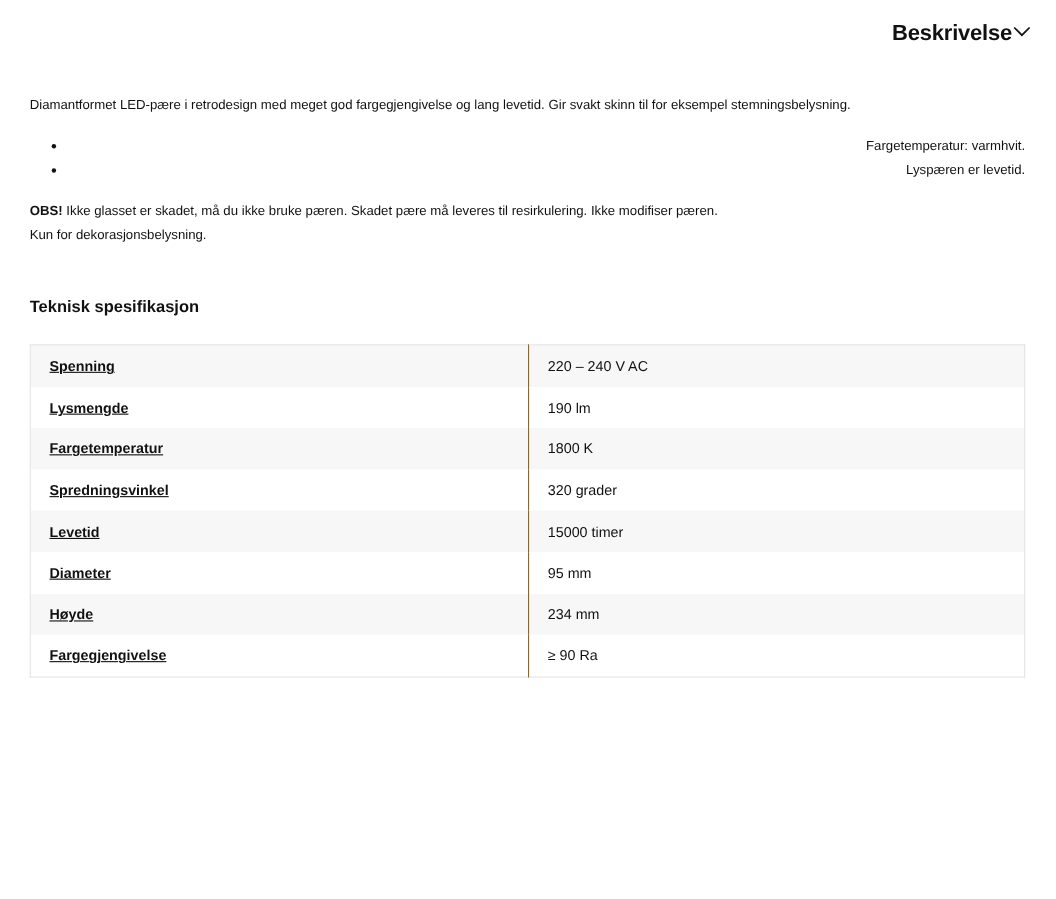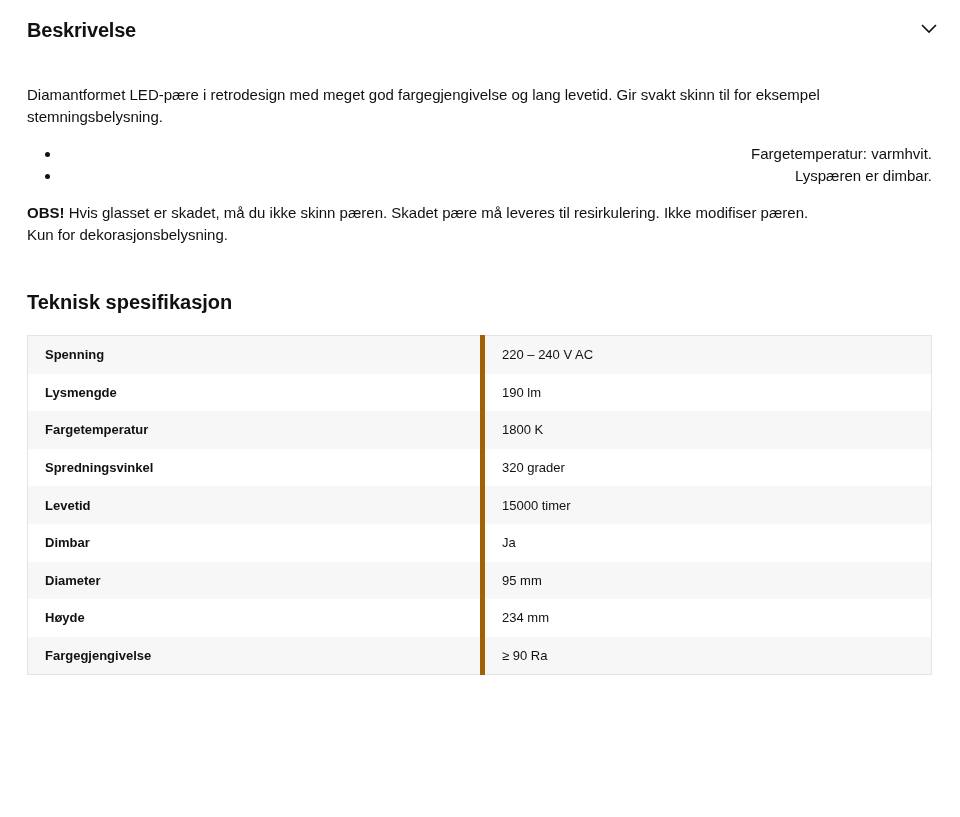--- a/index.html
+++ b/index.html
@@ -3,62 +3,62 @@
 <meta charset="utf-8">
 <style>
   html, body { margin: 0; padding: 0; background: #ffffff; }
   body {
     width: 960px; height: 817px; overflow: hidden;
     font-family: "Liberation Sans", "DejaVu Sans", sans-serif;
     color: #111111;
   }
   .wrap { position: relative; padding: 0 28px 0 27px; }
   .header {
-    height: 58px; display: flex; align-items: center; justify-content: space-between;
+    height: 58px; display: flex; align-items: center; justify-content: flex-end;
   }
   .title { font-size: 20px; font-weight: bold; margin: 0; padding-top: 2px; letter-spacing: -0.2px; }
   .chevron { width: 18px; height: 18px; margin-right: -6px; cursor: pointer; display: flex; align-items: center; justify-content: center; }
-  .desc { font-size: 15px; line-height: 22px; margin-top: 26px; }
+  .desc { font-size: 12px; line-height: 22px; margin-top: 26px; }
   .p1 { margin: 19px 0 0 0; }
   .p2 { margin: 19px 0 0 0; }
   ul.bullets { margin: 15px 0 0 0; padding-left: 34px; list-style: disc; text-align: right; }
   ul.bullets li { line-height: 22px; }
   .p3 { margin: 15px 0 0 0; }
   .p3 b { font-weight: bold; }
   .p4 { margin: 0; }
-  .spec-title { font-size: 20px; font-weight: bold; margin: 45px 0 0 0; line-height: 22px; }
+  .spec-title { font-size: 15px; font-weight: bold; margin: 45px 0 0 0; line-height: 22px; }
   table.spec {
     margin-top: 22px; width: 905px; border-collapse: collapse;
     border: 1px solid #e4e4e4; font-size: 13px;
   }
   table.spec td { height: 37.6px; padding: 0 17px; vertical-align: middle; }
-  table.spec td.k { font-weight: bold; width: 418px; border-right: 5px solid #a16207; }
+  table.spec td.k { font-weight: bold; width: 418px; border-right: 1px solid #a16207; text-decoration: underline; }
   table.spec tr:nth-child(odd) td { background: #f7f7f7; }
   table.spec tr:nth-child(even) td { background: #ffffff; }
 </style>
 </head>
 <body>
 
 <div class="wrap">
   <div class="header">
     <h2 class="title">Beskrivelse</h2>
     <span class="chevron">
       <svg width="16" height="10" viewBox="0 0 16 10">
           <path d="M1 1 L8 8 L15 1" fill="none" stroke="#111" stroke-width="1.6"></path>
         </svg>
     </span>
   </div>
 
   <div class="desc">
     <p class="p1">Diamantformet LED-pære i retrodesign med meget god fargegjengivelse og lang levetid. Gir svakt skinn til for eksempel stemningsbelysning.</p>
     <ul class="bullets">
       <li>Fargetemperatur: varmhvit.</li>
-      <li>Lyspæren er dimbar.</li>
+      <li>Lyspæren er levetid.</li>
     </ul>
-    <p class="p3"><b>OBS!</b><span> Hvis glasset er skadet, må du ikke skinn pæren. Skadet pære må leveres til resirkulering. Ikke modifiser pæren.</span></p>
+    <p class="p3"><b>OBS!</b><span> Ikke glasset er skadet, må du ikke bruke pæren. Skadet pære må leveres til resirkulering. Ikke modifiser pæren.</span></p>
     <p class="p4">Kun for dekorasjonsbelysning.</p>
   </div>
 
   <h3 class="spec-title">Teknisk spesifikasjon</h3>
 
   <table class="spec">
     <tbody>
       <tr>
           <td class="k">Spenning</td>
           <td>220 – 240 V AC</td>
@@ -73,24 +73,20 @@
         </tr>
       <tr>
           <td class="k">Spredningsvinkel</td>
           <td>320 grader</td>
         </tr>
       <tr>
           <td class="k">Levetid</td>
           <td>15000 timer</td>
         </tr>
       <tr>
-          <td class="k">Dimbar</td>
-          <td>Ja</td>
-        </tr>
-      <tr>
           <td class="k">Diameter</td>
           <td>95 mm</td>
         </tr>
       <tr>
           <td class="k">Høyde</td>
           <td>234 mm</td>
         </tr>
       <tr>
           <td class="k">Fargegjengivelse</td>
           <td>≥ 90 Ra</td>

